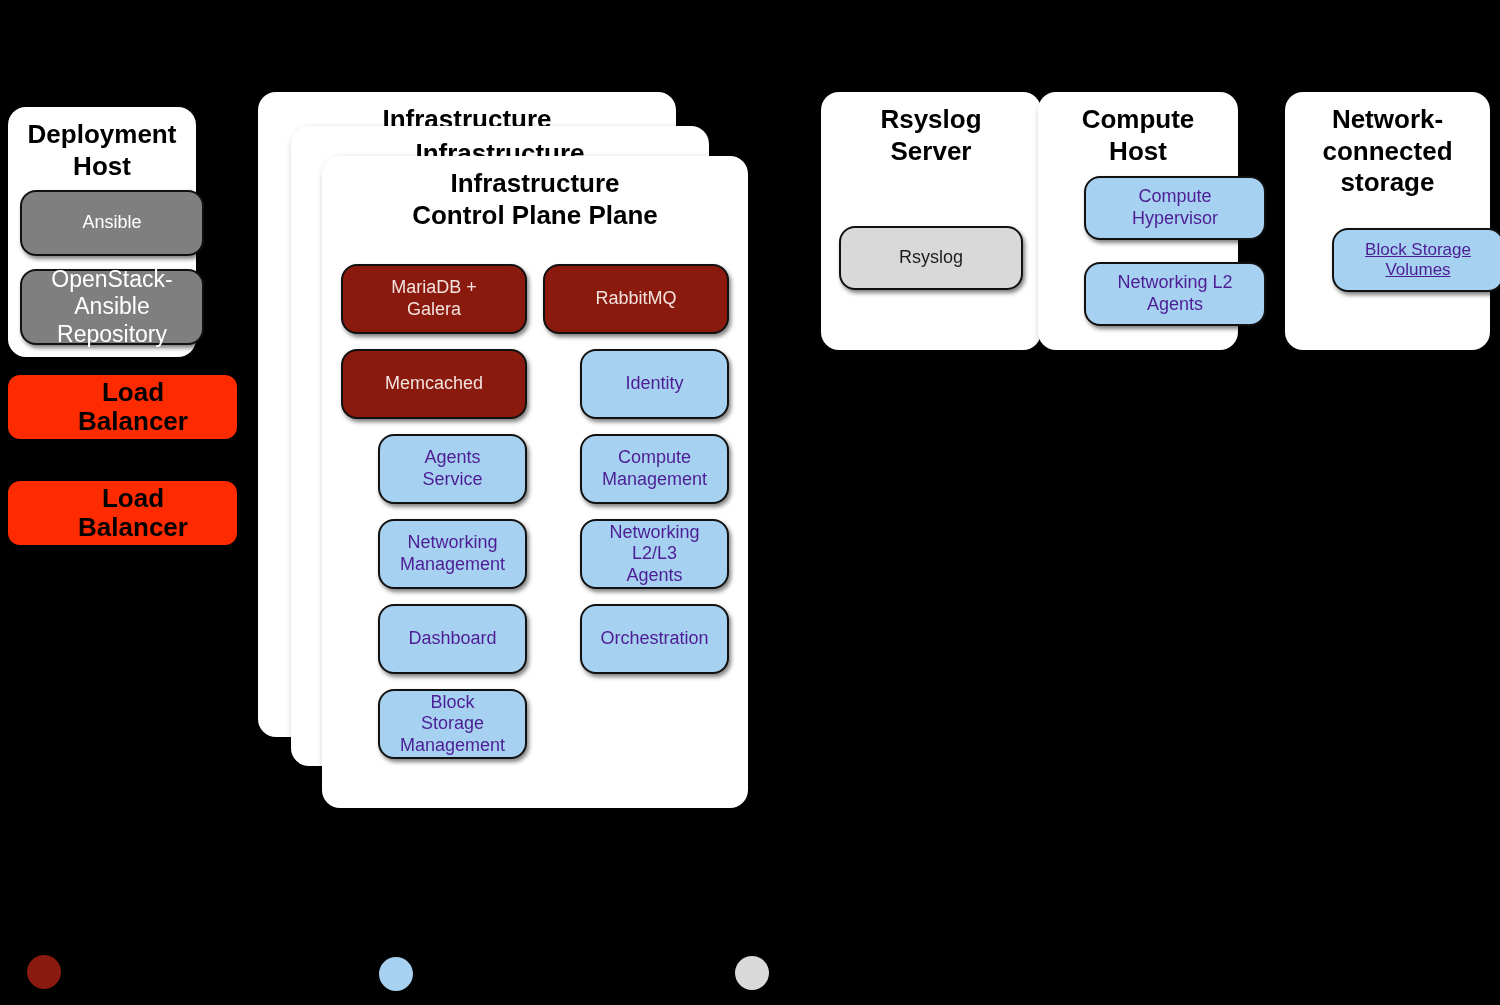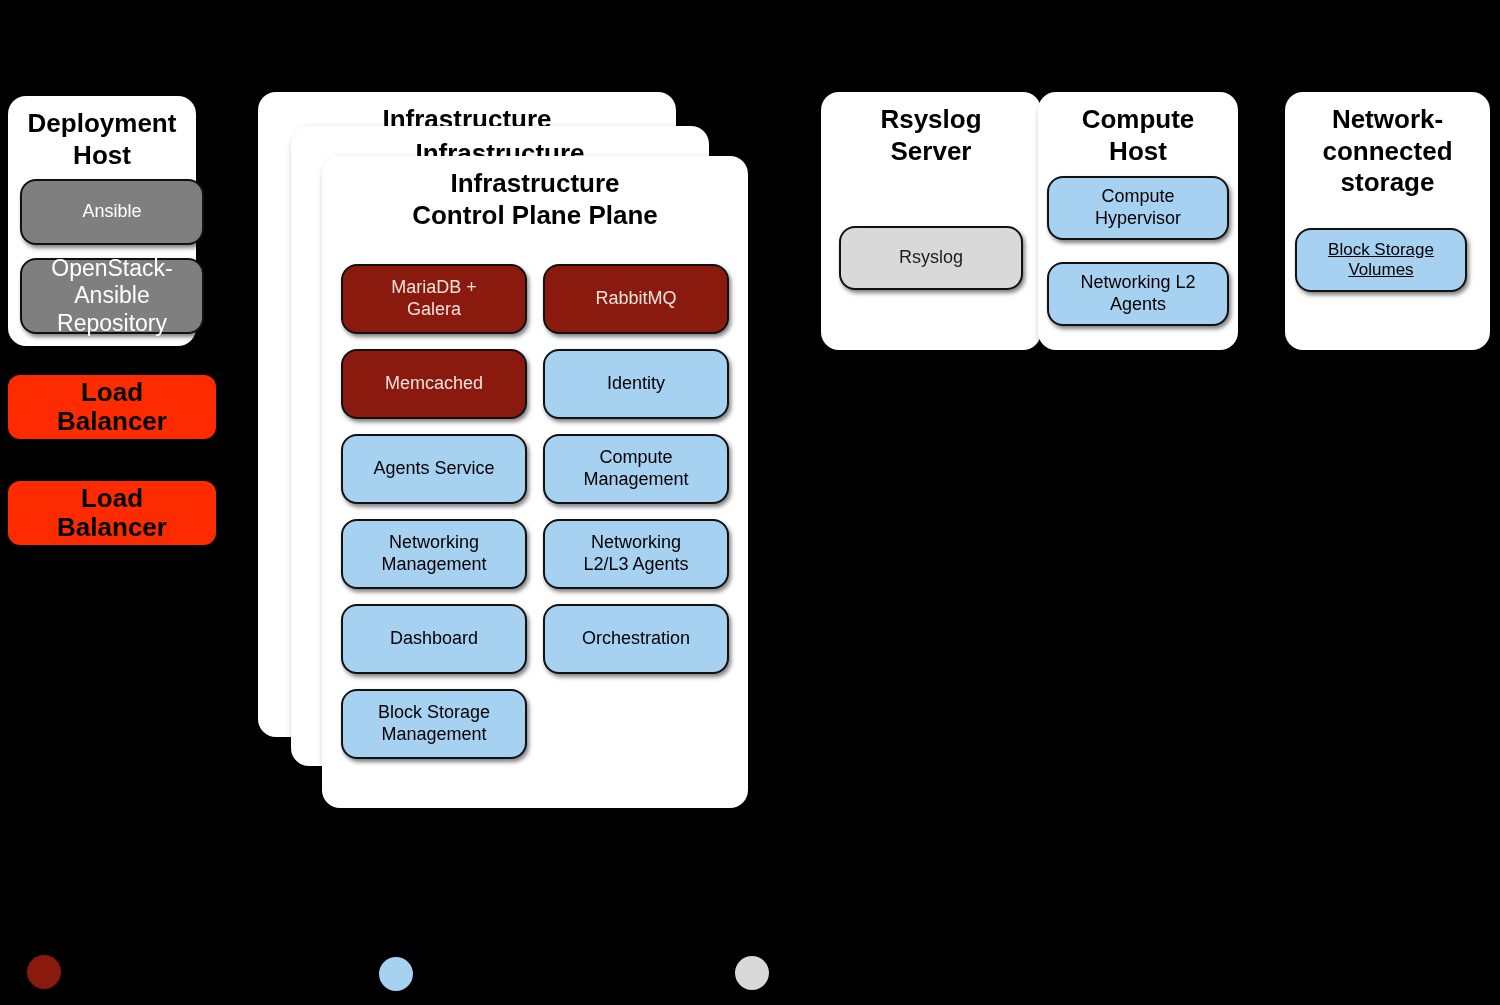--- a/index.html
+++ b/index.html
@@ -38,44 +38,45 @@
     border: 2px solid #111;
     border-radius: 16px;
     box-shadow: 2px 3px 4px rgba(0,0,0,.5);
     font-size: 18px;
     line-height: 1.2;
     padding: 4px 22px;
     box-sizing: border-box;
   }
   .node--gray       { background: var(--gray);        color: #fff; }
   .node--dark-red   { background: var(--dark_red);    color: #f3e2de; }
-  .node--light-blue { background: var(--light_blue);  color: #000000; }
+  .node--light-blue { background: var(--light_blue);  color: #4c1d95; margin-left: 37px; }
   .node--light-gray { background: var(--light_gray);  color: #1d1d1d; }
 
   
-  #deployment-card { left: 8px; top: 96px; width: 188px; height: 250px; }
+  #deployment-card { left: 8px; top: 107px; width: 188px; height: 250px; }
   #node-ansible    { left: 12px; top: 83px;  width: 184px; height: 66px; }
   #node-repo       { left: 12px; top: 162px; width: 184px; height: 76px; font-size: 23px; }
 
   
   .load-balancer {
     position: absolute;
     width: 208px;
     height: 64px;
     background: var(--load_balancer_red);
     border-radius: 12px;
     display: flex;
     flex-direction: column;
     align-items: center;
     justify-content: center;
     color: #000;
     font-weight: bold;
     font-size: 26px;
     line-height: 1.12;
     text-align: center;
+    padding-left: 21px;
   }
   #lb-1 { left: 8px; top: 375px; }
   #lb-2 { left: 8px; top: 481px; }
 
   
   #infra-back-1 { left: 258px; top: 92px;  width: 418px; height: 645px; }
   #infra-back-2 { left: 291px; top: 126px; width: 418px; height: 640px; }
   #infra-front  { left: 322px; top: 156px; width: 426px; height: 652px; }
   .infra-grid {
     position: absolute;

